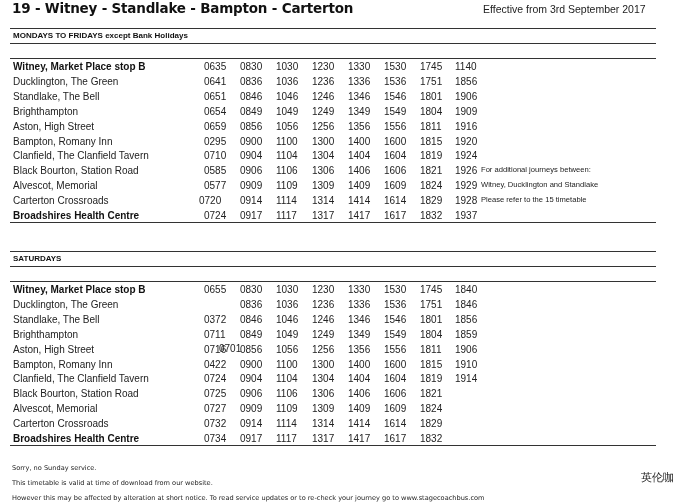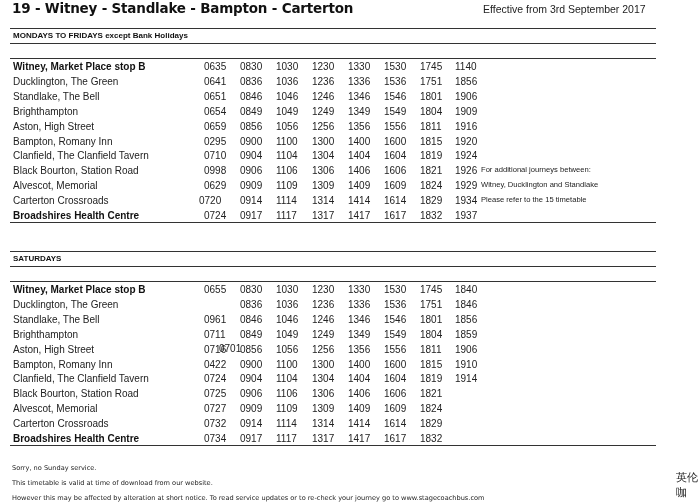--- a/index.html
+++ b/index.html
@@ -7,21 +7,21 @@
   .title { position: absolute; left: 12px; top: 0px; font-family: "DejaVu Sans", sans-serif; font-size: 13.5px; font-weight: bold; letter-spacing: -0.2px; color: #111; }
   .effective { position: absolute; left: 483px; top: 3px; font-size: 10.5px; color: #222; }
   .rule { position: absolute; left: 10px; width: 646px; height: 0; border-top: 1.3px solid #333; }
   .section-head { position: absolute; left: 13px; font-size: 8px; font-weight: bold; color: #111; }
   .row { position: absolute; left: 13px; height: 15px; width: 640px; font-size: 10px; color: #222; }
   .row .stop { position: absolute; left: 0; top: 0; }
   .row.bold .stop { font-weight: bold; color: #111; }
   .row .t { position: absolute; top: 0; width: 30px; }
   .note { position: absolute; left: 481px; font-size: 7.6px; color: #222; }
   .footer { position: absolute; left: 12px; font-family: "DejaVu Sans", sans-serif; font-size: 6.6px; color: #222; }
-  .watermark { position: absolute; left: 676px; top: 470px; font-size: 11px; color: #222; font-family: Liberation Mono, monospace; }
+  .watermark { position: absolute; left: 641px; top: 470px; font-size: 11px; color: #222; font-family: Liberation Mono, monospace; }
 </style>
 </head>
 <body>
 
 <div>
   <div class="title">19 - Witney - Standlake - Bampton - Carterton</div>
   <div class="effective">Effective from 3rd September 2017</div>
 
   <div class="rule" style="top:28px;"></div>
   <div class="section-head" style="top:31px;">MONDAYS TO FRIDAYS except Bank Holidays</div>
@@ -100,50 +100,50 @@
         <span class="t" style="left: 227px;">0904</span>
         <span class="t" style="left: 263px;">1104</span>
         <span class="t" style="left: 299px;">1304</span>
         <span class="t" style="left: 335px;">1404</span>
         <span class="t" style="left: 371px;">1604</span>
         <span class="t" style="left: 407px;">1819</span>
         <span class="t" style="left: 442px;">1924</span>
       </div>
       <div class="row" style="top: 165.3px;">
         <span class="stop">Black Bourton, Station Road</span>
-        <span class="t" style="left: 191px;">0998</span>
+        <span class="t" style="left: 191px;">0585</span>
         <span class="t" style="left: 227px;">0906</span>
         <span class="t" style="left: 263px;">1106</span>
         <span class="t" style="left: 299px;">1306</span>
         <span class="t" style="left: 335px;">1406</span>
         <span class="t" style="left: 371px;">1606</span>
         <span class="t" style="left: 407px;">1821</span>
         <span class="t" style="left: 442px;">1926</span>
       </div>
       <div class="row" style="top: 180.2px;">
         <span class="stop">Alvescot, Memorial</span>
-        <span class="t" style="left: 191px;">0629</span>
+        <span class="t" style="left: 191px;">0577</span>
         <span class="t" style="left: 227px;">0909</span>
         <span class="t" style="left: 263px;">1109</span>
         <span class="t" style="left: 299px;">1309</span>
         <span class="t" style="left: 335px;">1409</span>
         <span class="t" style="left: 371px;">1609</span>
         <span class="t" style="left: 407px;">1824</span>
         <span class="t" style="left: 442px;">1929</span>
       </div>
       <div class="row" style="top: 195.1px;">
         <span class="stop">Carterton Crossroads</span>
         <span class="t" style="left: 186px;">0720</span>
         <span class="t" style="left: 227px;">0914</span>
         <span class="t" style="left: 263px;">1114</span>
         <span class="t" style="left: 299px;">1314</span>
         <span class="t" style="left: 335px;">1414</span>
         <span class="t" style="left: 371px;">1614</span>
         <span class="t" style="left: 407px;">1829</span>
-        <span class="t" style="left: 442px;">1934</span>
+        <span class="t" style="left: 442px;">1928</span>
       </div>
       <div class="row bold" style="top: 210px;">
         <span class="stop">Broadshires Health Centre</span>
         <span class="t" style="left: 191px;">0724</span>
         <span class="t" style="left: 227px;">0917</span>
         <span class="t" style="left: 263px;">1117</span>
         <span class="t" style="left: 299px;">1317</span>
         <span class="t" style="left: 335px;">1417</span>
         <span class="t" style="left: 371px;">1617</span>
         <span class="t" style="left: 407px;">1832</span>
@@ -177,21 +177,21 @@
         <span class="t" style="left: 227px;">0836</span>
         <span class="t" style="left: 263px;">1036</span>
         <span class="t" style="left: 299px;">1236</span>
         <span class="t" style="left: 335px;">1336</span>
         <span class="t" style="left: 371px;">1536</span>
         <span class="t" style="left: 407px;">1751</span>
         <span class="t" style="left: 442px;">1846</span>
       </div>
       <div class="row" style="top: 313.8px;">
         <span class="stop">Standlake, The Bell</span>
-        <span class="t" style="left: 191px;">0961</span>
+        <span class="t" style="left: 191px;">0372</span>
         <span class="t" style="left: 227px;">0846</span>
         <span class="t" style="left: 263px;">1046</span>
         <span class="t" style="left: 299px;">1246</span>
         <span class="t" style="left: 335px;">1346</span>
         <span class="t" style="left: 371px;">1546</span>
         <span class="t" style="left: 407px;">1801</span>
         <span class="t" style="left: 442px;">1856</span>
       </div>
       <div class="row" style="top: 328.7px;">
         <span class="stop">Brighthampton</span>

